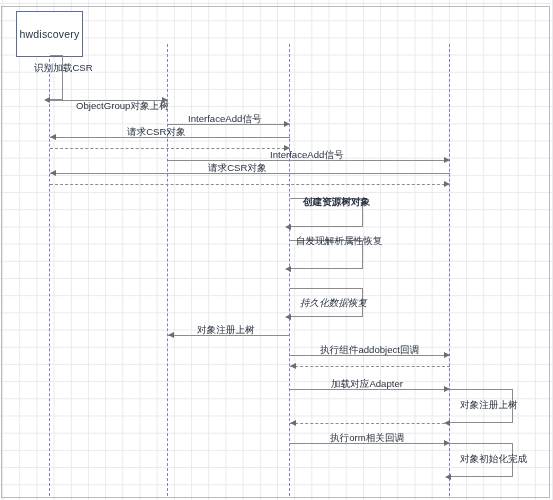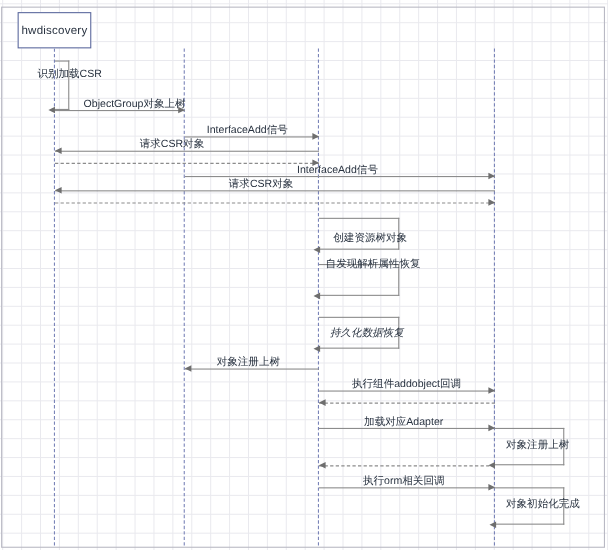--- a/index.html
+++ b/index.html
@@ -50,31 +50,31 @@
 
 <div id="canvas">
 
   <div id="frame"></div>
 
   <div class="lifeline" style="left:49px;top:44px;height:452px;"></div>
   <div class="lifeline" style="left:167px;top:44px;height:452px;"></div>
   <div class="lifeline" style="left:289px;top:44px;height:452px;"></div>
   <div class="lifeline" style="left:449px;top:44px;height:452px;"></div>
 
-  <div class="actor-box" style="left:16px;top:11px;width:67px;height:33px;">
+  <div class="actor-box" style="left:16px;top:11px;width:67px;height:46px;">
     <span>hwdiscovery</span>
   </div>
 
   <div class="selfloop" style="left:50px;top:55px;width:13px;height:45px;"></div>
   <div class="arrow left" style="left:44px;top:96.5px;"></div>
   <div class="mlabel" style="left:34px;top:62px;">识别加载CSR</div>
 
   <div class="msg" style="left:50px;top:100px;width:118px;"></div>
   <div class="arrow right" style="left:162px;top:96.5px;"></div>
-  <div class="mlabel" style="left:76px;top:89px;">ObjectGroup对象上树</div>
+  <div class="mlabel" style="left:76px;top:100px;">ObjectGroup对象上树</div>
 
   <div class="msg" style="left:168px;top:124px;width:122px;"></div>
   <div class="arrow right" style="left:284px;top:120.5px;"></div>
   <div class="mlabel" style="left:188px;top:113px;">InterfaceAdd信号</div>
 
   <div class="msg" style="left:50px;top:137px;width:240px;"></div>
   <div class="arrow left" style="left:50px;top:133.5px;"></div>
   <div class="mlabel" style="left:127px;top:126px;">请求CSR对象</div>
 
   <div class="msg dashed" style="left:50px;top:148px;width:240px;"></div>
@@ -86,21 +86,21 @@
 
   <div class="msg" style="left:50px;top:173px;width:400px;"></div>
   <div class="arrow left" style="left:50px;top:169.5px;"></div>
   <div class="mlabel" style="left:208px;top:162px;">请求CSR对象</div>
 
   <div class="msg dashed" style="left:50px;top:184px;width:400px;"></div>
   <div class="arrow right" style="left:444px;top:180.5px;"></div>
 
   <div class="selfloop" style="left:290px;top:198px;width:73px;height:29px;"></div>
   <div class="arrow left" style="left:285px;top:223.5px;"></div>
-  <div class="mlabel" style="left:303px;top:211px;">创建资源树对象</div>
+  <div class="mlabel" style="left:303px;top:196px;font-weight:bold;">创建资源树对象</div>
 
   <div class="selfloop" style="left:290px;top:240px;width:73px;height:29px;"></div>
   <div class="arrow left" style="left:285px;top:265.5px;"></div>
   <div class="mlabel" style="left:296px;top:235px;">自发现解析属性恢复</div>
 
   <div class="selfloop" style="left:290px;top:288px;width:73px;height:29px;"></div>
   <div class="arrow left" style="left:285px;top:313.5px;"></div>
   <div class="mlabel" style="left:300px;top:297px;font-style:italic;">持久化数据恢复</div>
 
   <div class="msg" style="left:168px;top:335px;width:122px;"></div>

